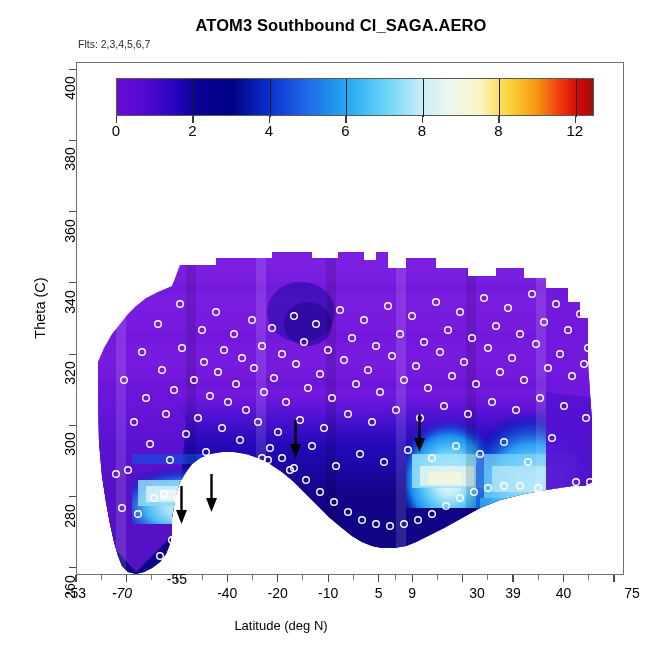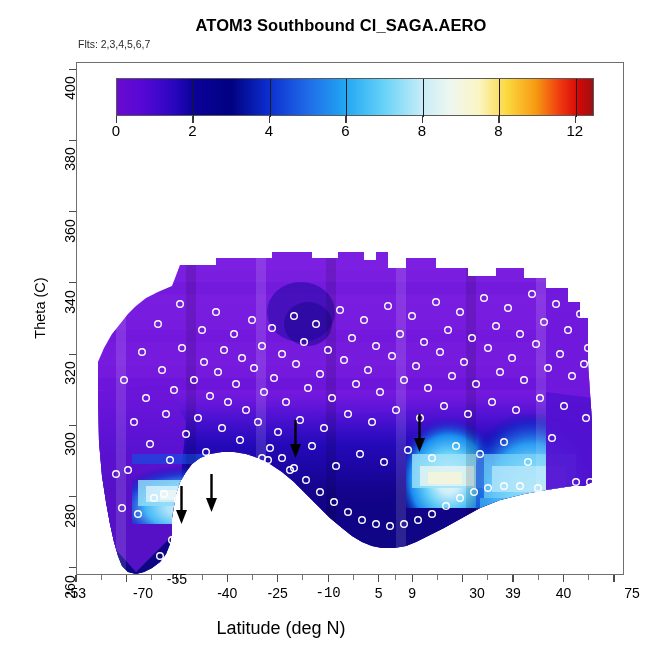--- a/index.html
+++ b/index.html
@@ -30,21 +30,21 @@
   }
 
   
   #ylab{
     left:-56px;top:300px;width:160px;text-align:center;
     font-size:14.5px;color:#000;
     transform:rotate(-90deg);transform-origin:50% 50%;
   }
   #xlab{
     left:0;top:618px;width:530px;text-align:center;
-    font-size:18px;color:#000;
+    font-size:13px;color:#000;
   }
 
   .ytick-lbl{
     font-size:14px;color:#000;white-space:nowrap;
     transform:rotate(-90deg);transform-origin:100% 50%;
     text-align:center;
   }
   .xtick-lbl{font-size:14px;color:#000;text-align:center;white-space:nowrap;}
   .tick{background:#4a4a4a;}
 
@@ -406,29 +406,29 @@
       <div class="cbar-tick" style="left: 458.88px;"></div>
       <div class="cbar-lbl" style="left: 438.88px;">12</div>
     </div>
 
   <div class="abs" id="ylab">Theta (C)</div>
   <div class="abs" id="xlab">Latitude (deg N)</div>
 
 <div class="abs tick" style="left: 59.4px; top: 575px; width: 1.2px; height: 7px;"></div>
     <div class="abs xtick-lbl" style="left: 34px; top: 585px; width: 52px;">-53</div>
     <div class="abs tick" style="left: 109.829px; top: 575px; width: 1.2px; height: 7px;"></div>
-    <div class="abs xtick-lbl" style="left: 101px; top: 585px; width: 52px;">-70</div>
+    <div class="abs xtick-lbl" style="left: 80px; top: 585px; width: 52px; font-style: italic;">-70</div>
     <div class="abs tick" style="left: 160.259px; top: 575px; width: 1.2px; height: 7px;"></div>
     <div class="abs xtick-lbl" style="left: 134.859px; top: 571px; width: 52px;">-55</div>
     <div class="abs tick" style="left: 210.688px; top: 575px; width: 1.2px; height: 7px;"></div>
     <div class="abs xtick-lbl" style="left: 185.288px; top: 585px; width: 52px;">-40</div>
     <div class="abs tick" style="left: 261.118px; top: 575px; width: 1.2px; height: 7px;"></div>
-    <div class="abs xtick-lbl" style="left: 235.718px; top: 585px; width: 52px;">-25</div>
+    <div class="abs xtick-lbl" style="left: 235.718px; top: 585px; width: 52px;">-20</div>
     <div class="abs tick" style="left: 311.547px; top: 575px; width: 1.2px; height: 7px;"></div>
-    <div class="abs xtick-lbl" style="left: 286.147px; top: 585px; width: 52px; font-family: Liberation Mono, monospace;">-10</div>
+    <div class="abs xtick-lbl" style="left: 286.147px; top: 585px; width: 52px;">-10</div>
     <div class="abs tick" style="left: 361.977px; top: 575px; width: 1.2px; height: 7px;"></div>
     <div class="abs xtick-lbl" style="left: 336.577px; top: 585px; width: 52px;">5</div>
     <div class="abs tick" style="left: 395.596px; top: 575px; width: 1.2px; height: 7px;"></div>
     <div class="abs xtick-lbl" style="left: 370.196px; top: 585px; width: 52px;">9</div>
     <div class="abs tick" style="left: 446.026px; top: 575px; width: 1.2px; height: 7px;"></div>
     <div class="abs xtick-lbl" style="left: 435px; top: 585px; width: 52px;">30</div>
     <div class="abs tick" style="left: 496.455px; top: 575px; width: 1.2px; height: 7px;"></div>
     <div class="abs xtick-lbl" style="left: 471.055px; top: 585px; width: 52px;">39</div>
     <div class="abs tick" style="left: 546.885px; top: 575px; width: 1.2px; height: 7px;"></div>
     <div class="abs xtick-lbl" style="left: 521.485px; top: 585px; width: 52px;">40</div>

